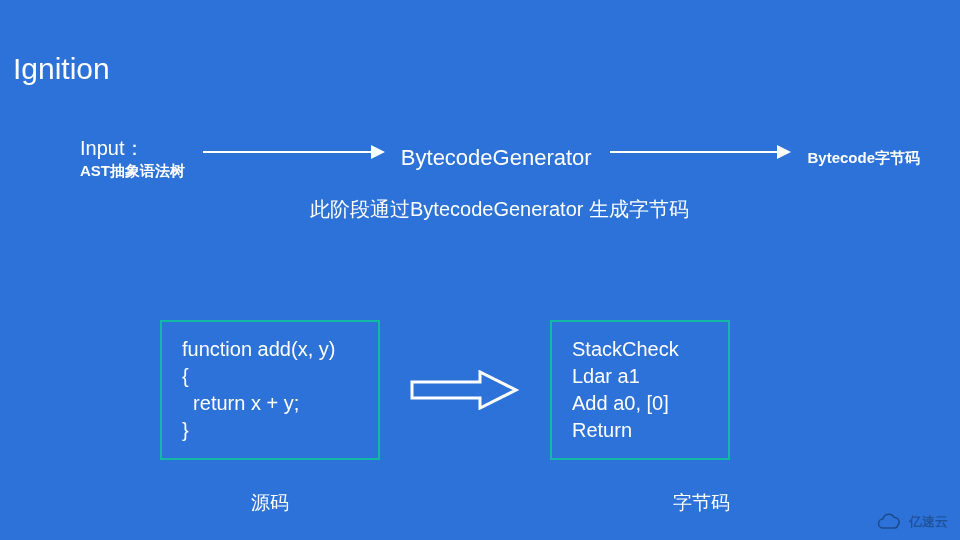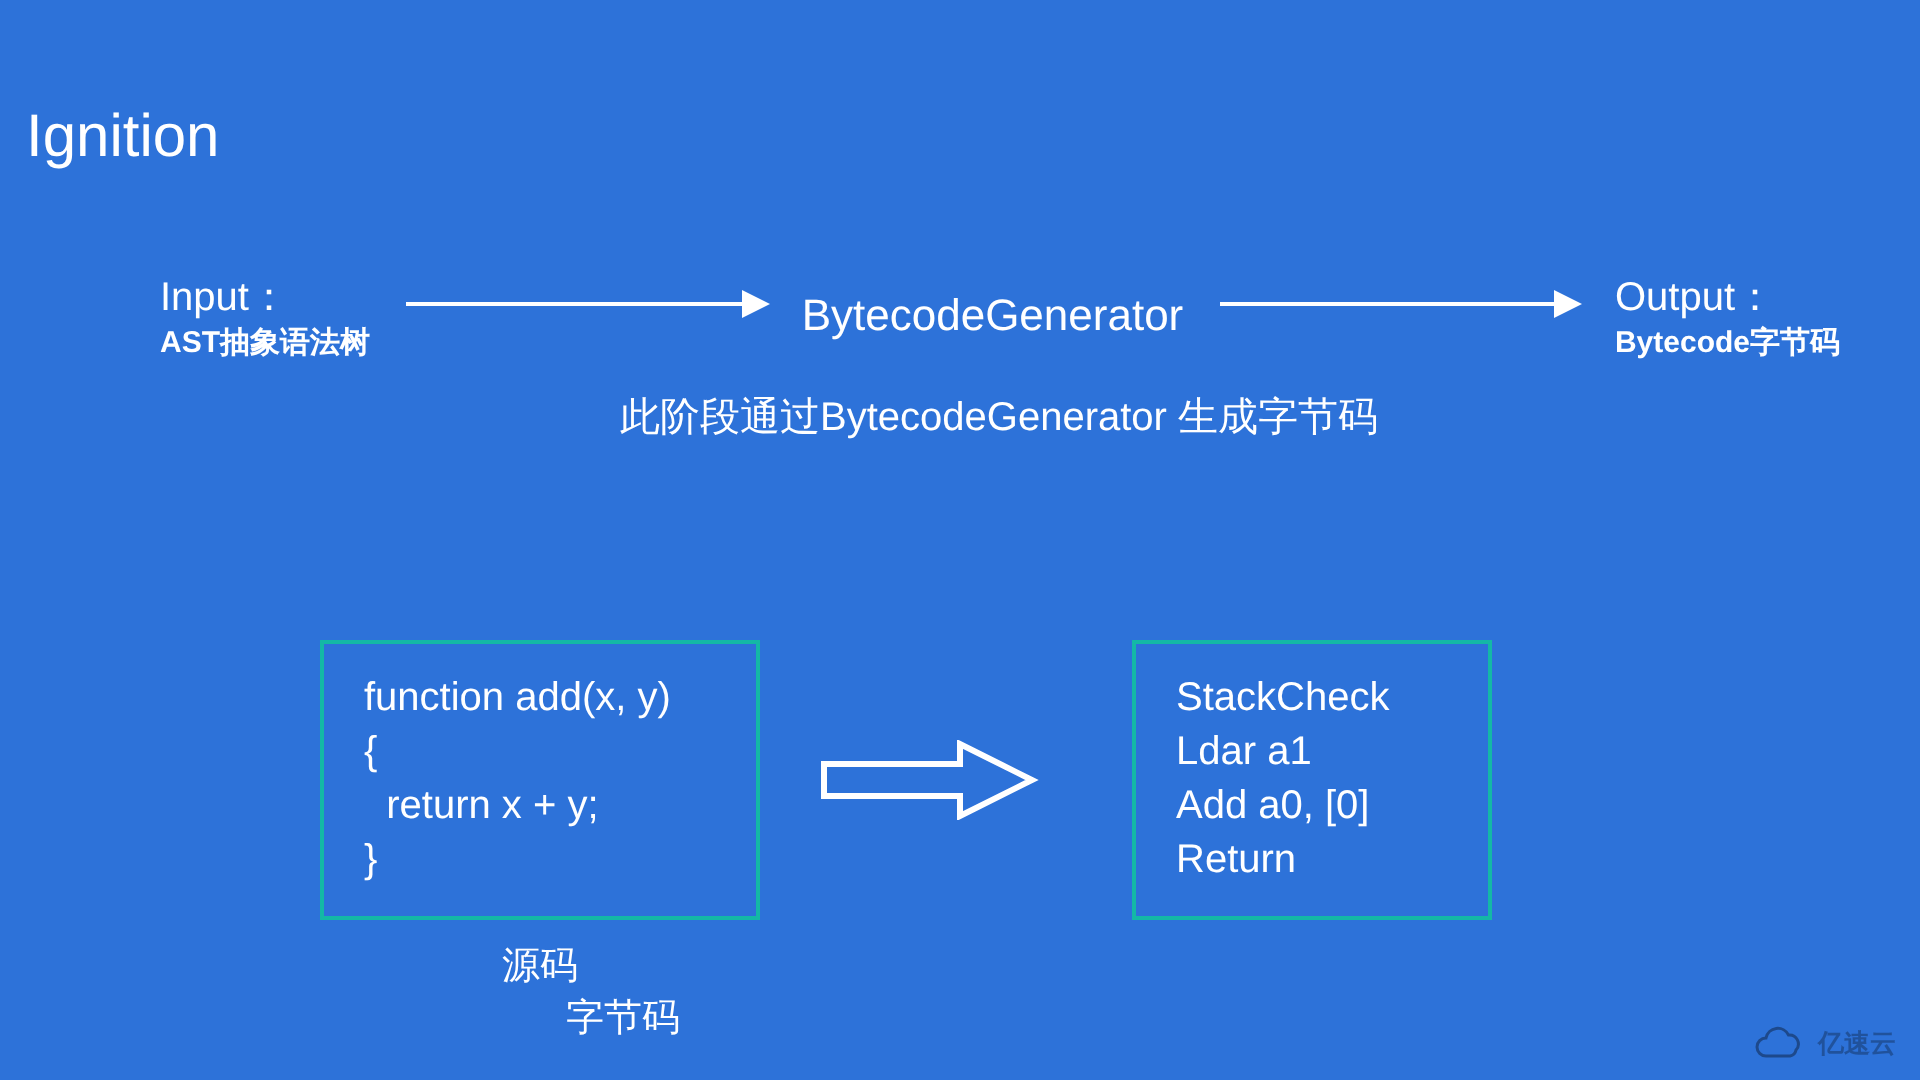--- a/index.html
+++ b/index.html
@@ -66,35 +66,34 @@
   }
   .code-box {
     border: 2px solid #14b8a6;
     padding: 14px 20px;
     font-size: 20px;
     line-height: 1.35;
     white-space: pre;
     font-family: "Microsoft YaHei", "Segoe UI", sans-serif;
   }
   .box-left { width: 220px; }
-  .box-right { width: 180px; margin-left: 16px; }
+  .box-right { width: 180px; margin-left: 0; }
   .big-arrow {
     width: 110px;
     height: 40px;
     margin: 0 30px;
     position: relative;
   }
   .big-arrow svg { width: 100%; height: 100%; }
   .caption-row {
     position: absolute;
-    top: 470px;
+    top: 490px;
     left: 160px;
     width: 590px;
     display: flex;
-    flex-direction: column;
   }
   .caption-left { width: 220px; text-align: center; font-size: 19px; }
   .caption-spacer { width: 170px; }
   .caption-right { width: 180px; text-align: right; font-size: 19px; }
   .watermark {
     position: absolute;
     right: 12px;
     bottom: 8px;
     color: rgba(0,0,0,0.28);
     font-size: 13px;
@@ -112,21 +111,20 @@
 
 <div class="flow">
   <div class="node">
     <div class="node-title">Input：</div>
     <div class="node-sub">AST抽象语法树</div>
   </div>
   <div class="arrow-line"></div>
   <div class="center-label">BytecodeGenerator</div>
   <div class="arrow-line"></div>
   <div class="node">
-    <div class="node-title">Output：</div>
     <div class="node-sub">Bytecode字节码</div>
   </div>
 </div>
 
 <div class="annotation">此阶段通过BytecodeGenerator
 生成字节码</div>
 
 <div class="example">
   <div class="code-box box-left">function add(x, y)
 {

